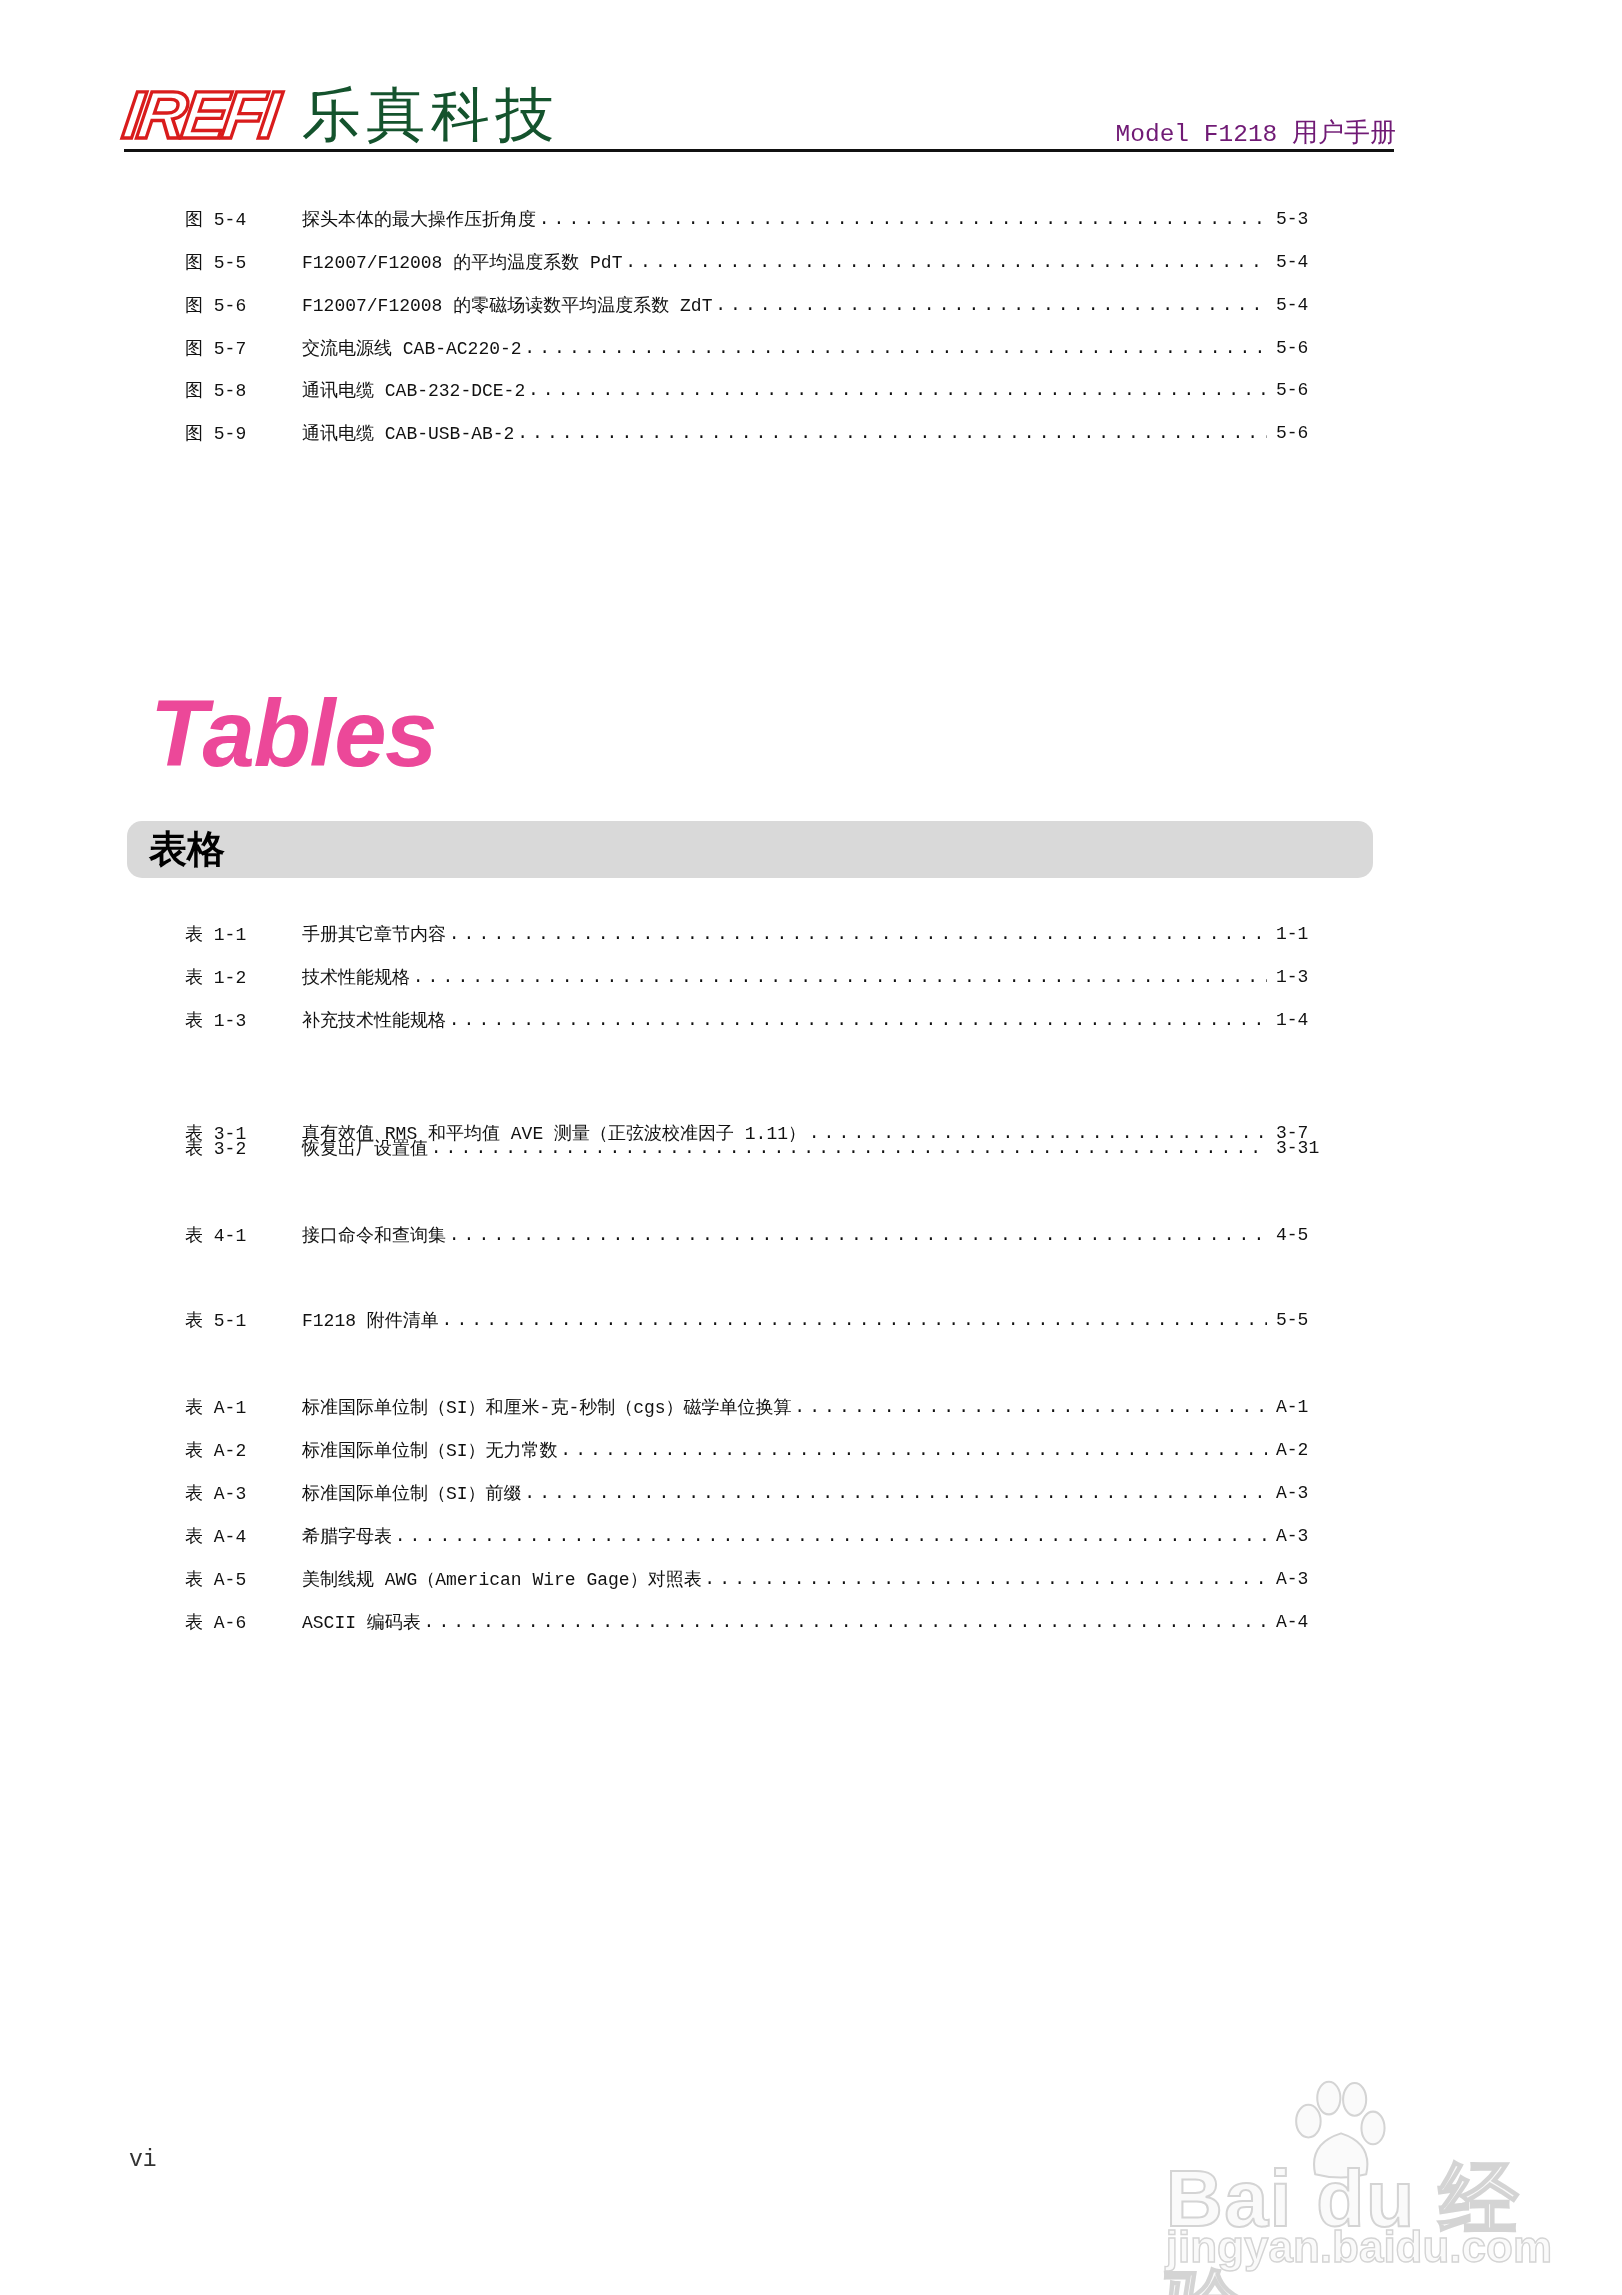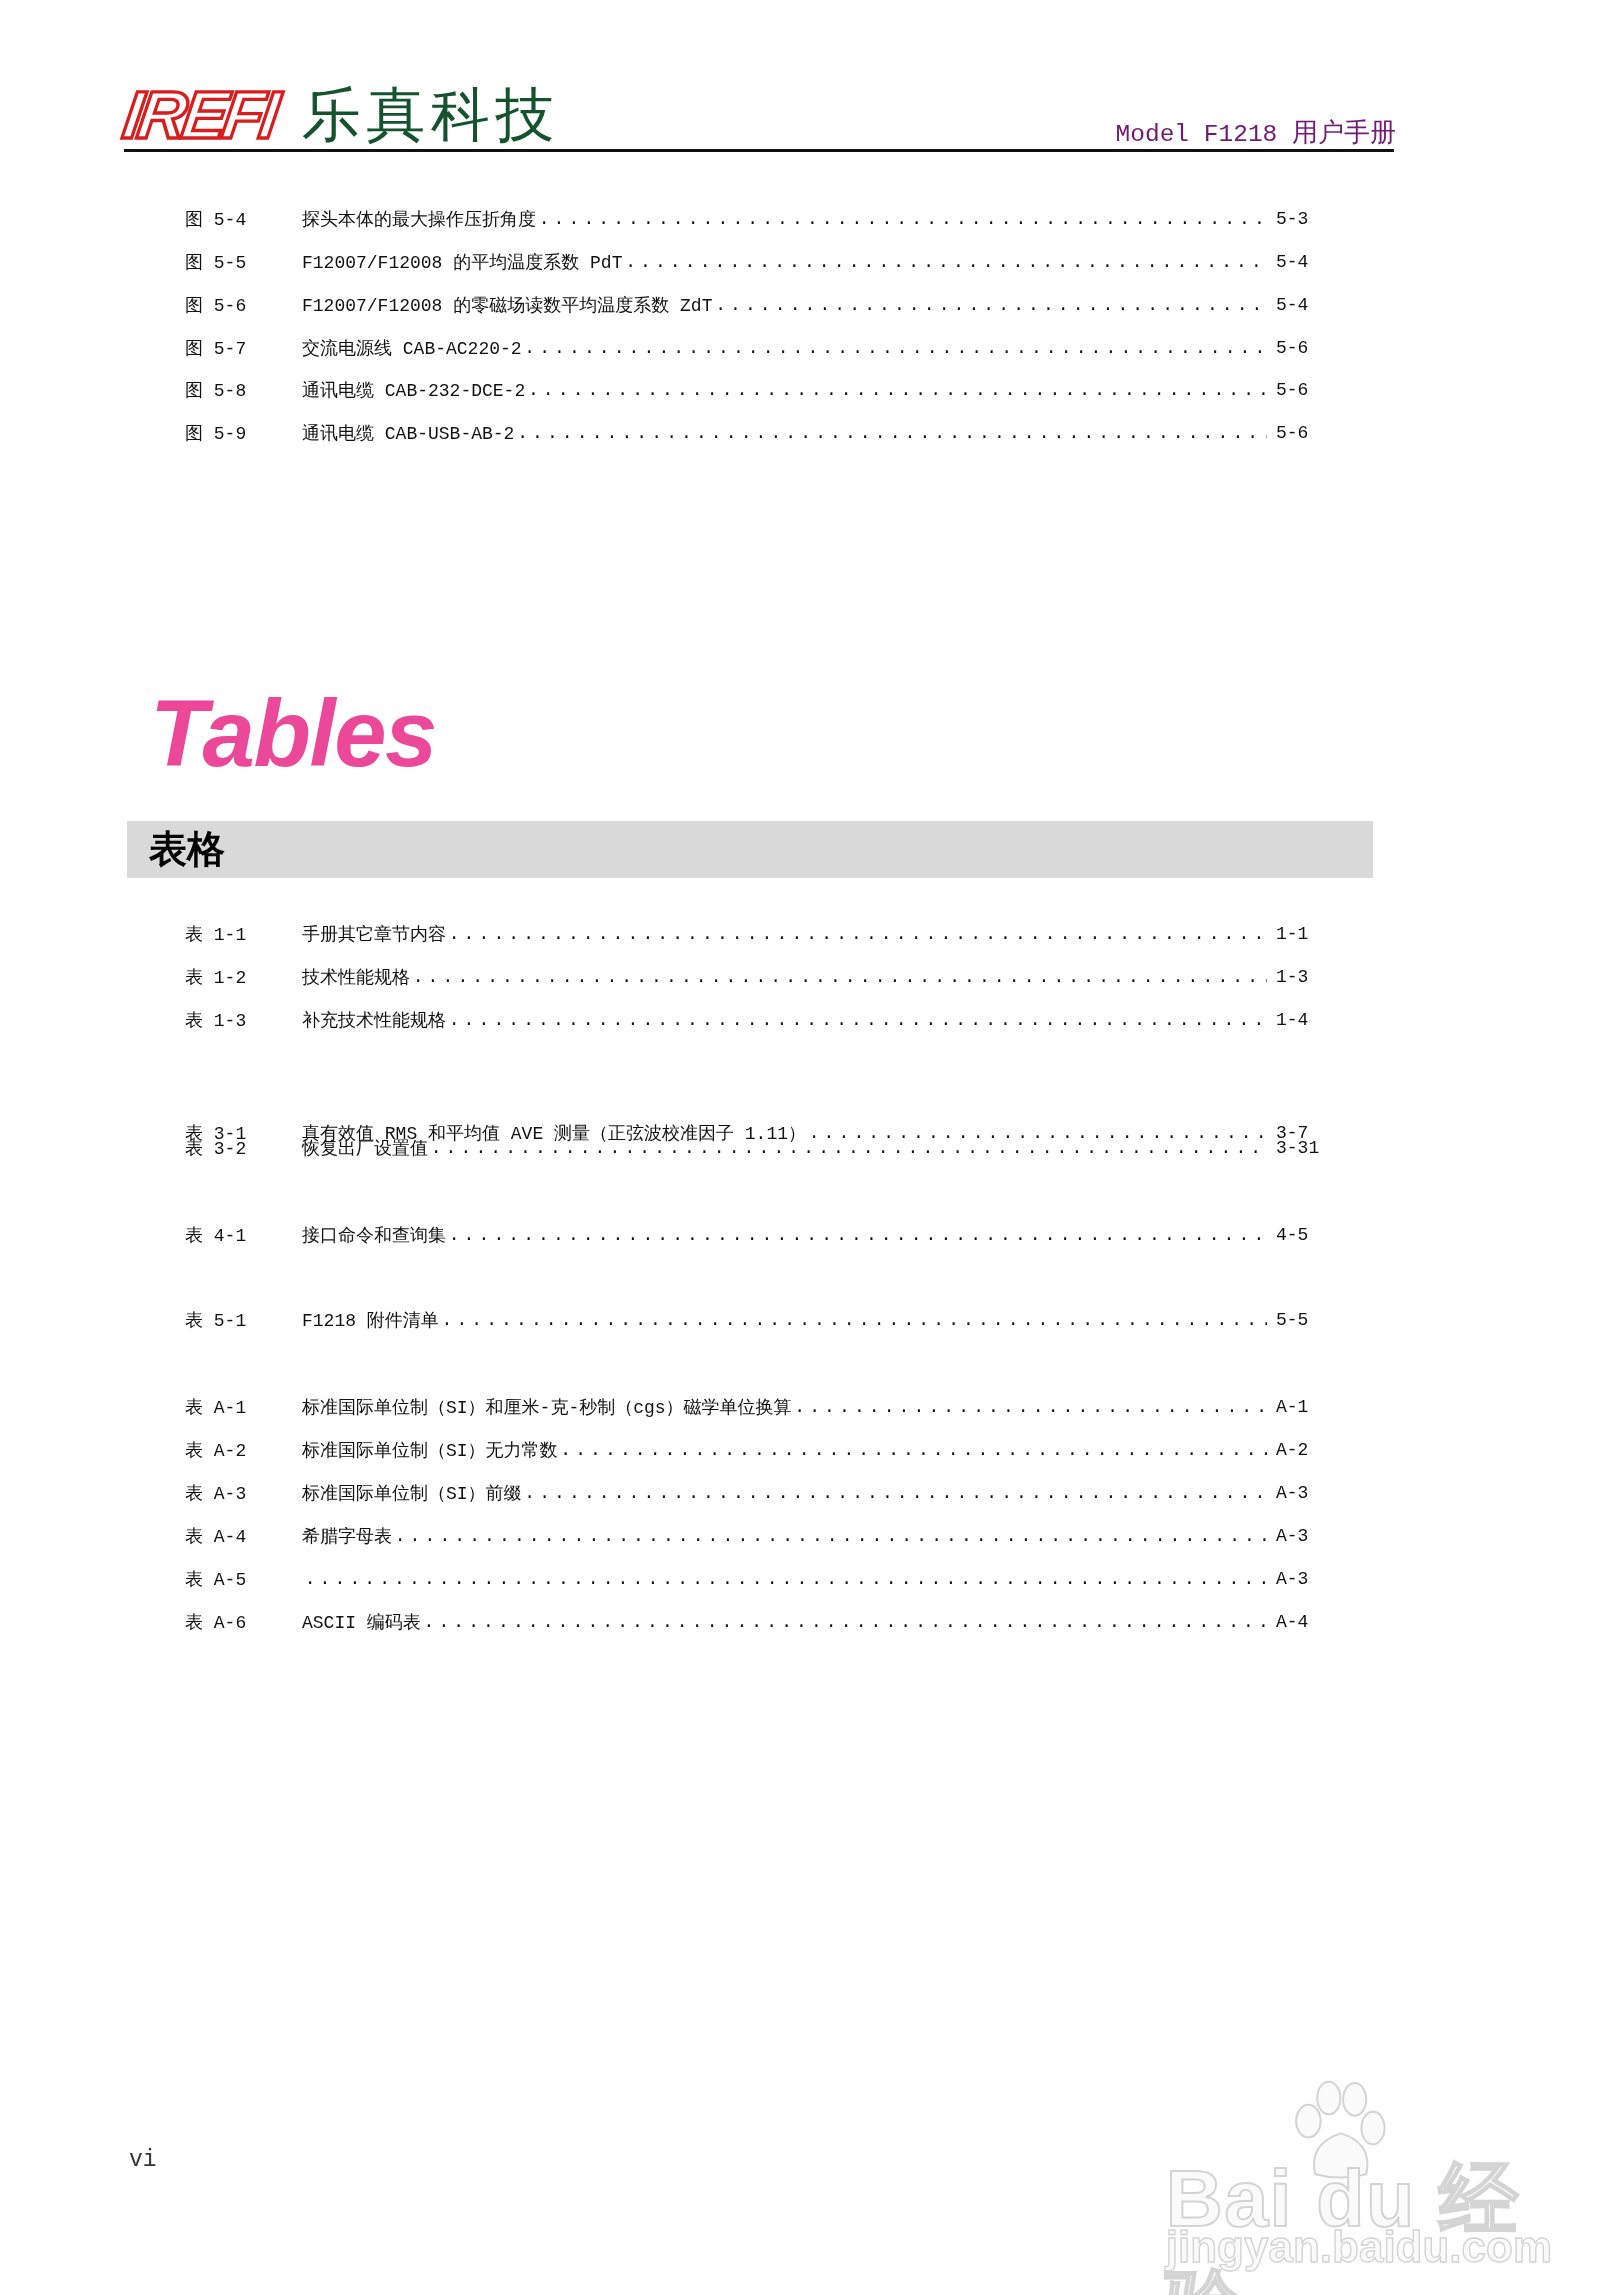--- a/index.html
+++ b/index.html
@@ -11,21 +11,21 @@
   .header-right .cn { font-family:"DejaVu Serif", serif; font-size:26px; }
   .header-rule { position:absolute; left:124px; top:149px; width:1270px; height:2.7px; background:#111; }
   .toc { position:absolute; left:0; top:0; }
   .row { position:absolute; left:185px; width:1159px; height:33px; display:flex; align-items:center; font-size:18px; white-space:nowrap; }
   .row .lbl { width:117px; flex:none; }
   .row .lbl .cn, .row .ttl .cn { font-family:"DejaVu Serif", serif; }
   .row .ttl { flex:none; }
   .row .dots { flex:1; overflow:hidden; letter-spacing:4.1px; margin:0 9.5px 0 2.7px; color:#111; }
   .row .pg { flex:none; width:68px; text-align:left; }
   .tables-title { position:absolute; left:150px; top:675px; font-family:"Liberation Sans", sans-serif; font-weight:bold; font-style:italic; font-size:94px; letter-spacing:-1.4px; line-height:1; color:#ec4899;margin-top:12px; }
-  .section-bar { position:absolute; left:127px; top:821px; width:1246px; height:57px; background:#d9d9d9; }
+  .section-bar { position:absolute; left:127px; top:821px; width:1246px; height:57px; background:#d9d9d9;border-radius:15px; }
   .section-bar span { position:absolute; left:22px; top:8.2px; font-family:"DejaVu Sans", sans-serif; font-weight:bold; font-size:38px; color:#000; line-height:1.1; }
   .page-num { position:absolute; left:129px; top:2147px; font-size:23px; color:#333; }
   .watermark { position:absolute; left:1159px; top:2072px; width:382px; height:191px; color:#e6e6e6; font-family:"Liberation Sans", sans-serif; font-weight:bold; }
   .watermark .brand { position:absolute; left:6.8px; top:75px; font-size:79px; -webkit-text-stroke:2px #d4d4d4; color:#fafafa; letter-spacing:1.4px; }
   .watermark .paw { position:absolute; left:129px; top:6.8px; width:102px; height:102px; }
   .watermark .url { position:absolute; left:6.8px; top:150px; font-size:44px; color:#fafafa; -webkit-text-stroke:1.4px #d4d4d4; }
 </style>
 </head>
 <body>
 
@@ -146,20 +146,21 @@
     <span class="pg">A-3</span>
   </div>
   <div class="row" style="top:1519px">
     <span class="lbl"><span class="cn">表</span> <span>A-4</span></span>
     <span class="ttl">希腊字母表</span>
     <span class="dots">........................................................................................................</span>
     <span class="pg">A-3</span>
   </div>
   <div class="row" style="top:1562px">
     <span class="lbl"><span class="cn">表</span> <span>A-5</span></span>
+    <span class="ttl">美制线规 AWG（American Wire Gage）对照表</span>
     <span class="dots">........................................................................................................</span>
     <span class="pg">A-3</span>
   </div>
   <div class="row" style="top:1605px">
     <span class="lbl"><span class="cn">表</span> <span>A-6</span></span>
     <span class="ttl">ASCII 编码表</span>
     <span class="dots">........................................................................................................</span>
     <span class="pg">A-4</span>
   </div>
 </div>

